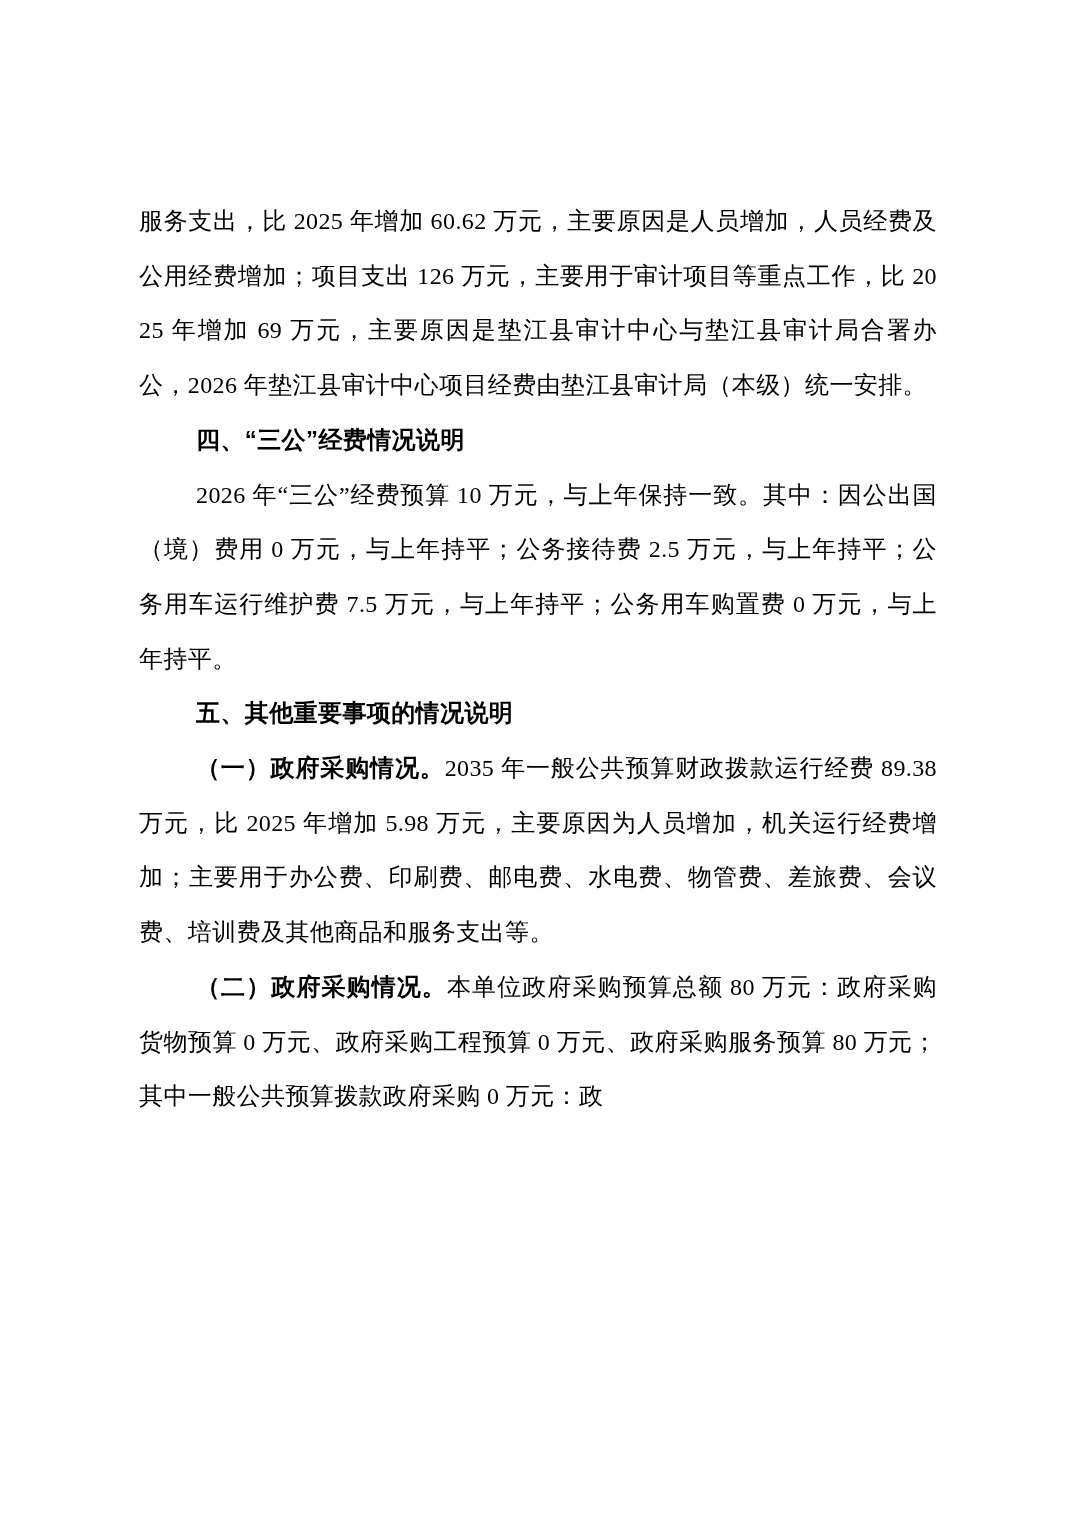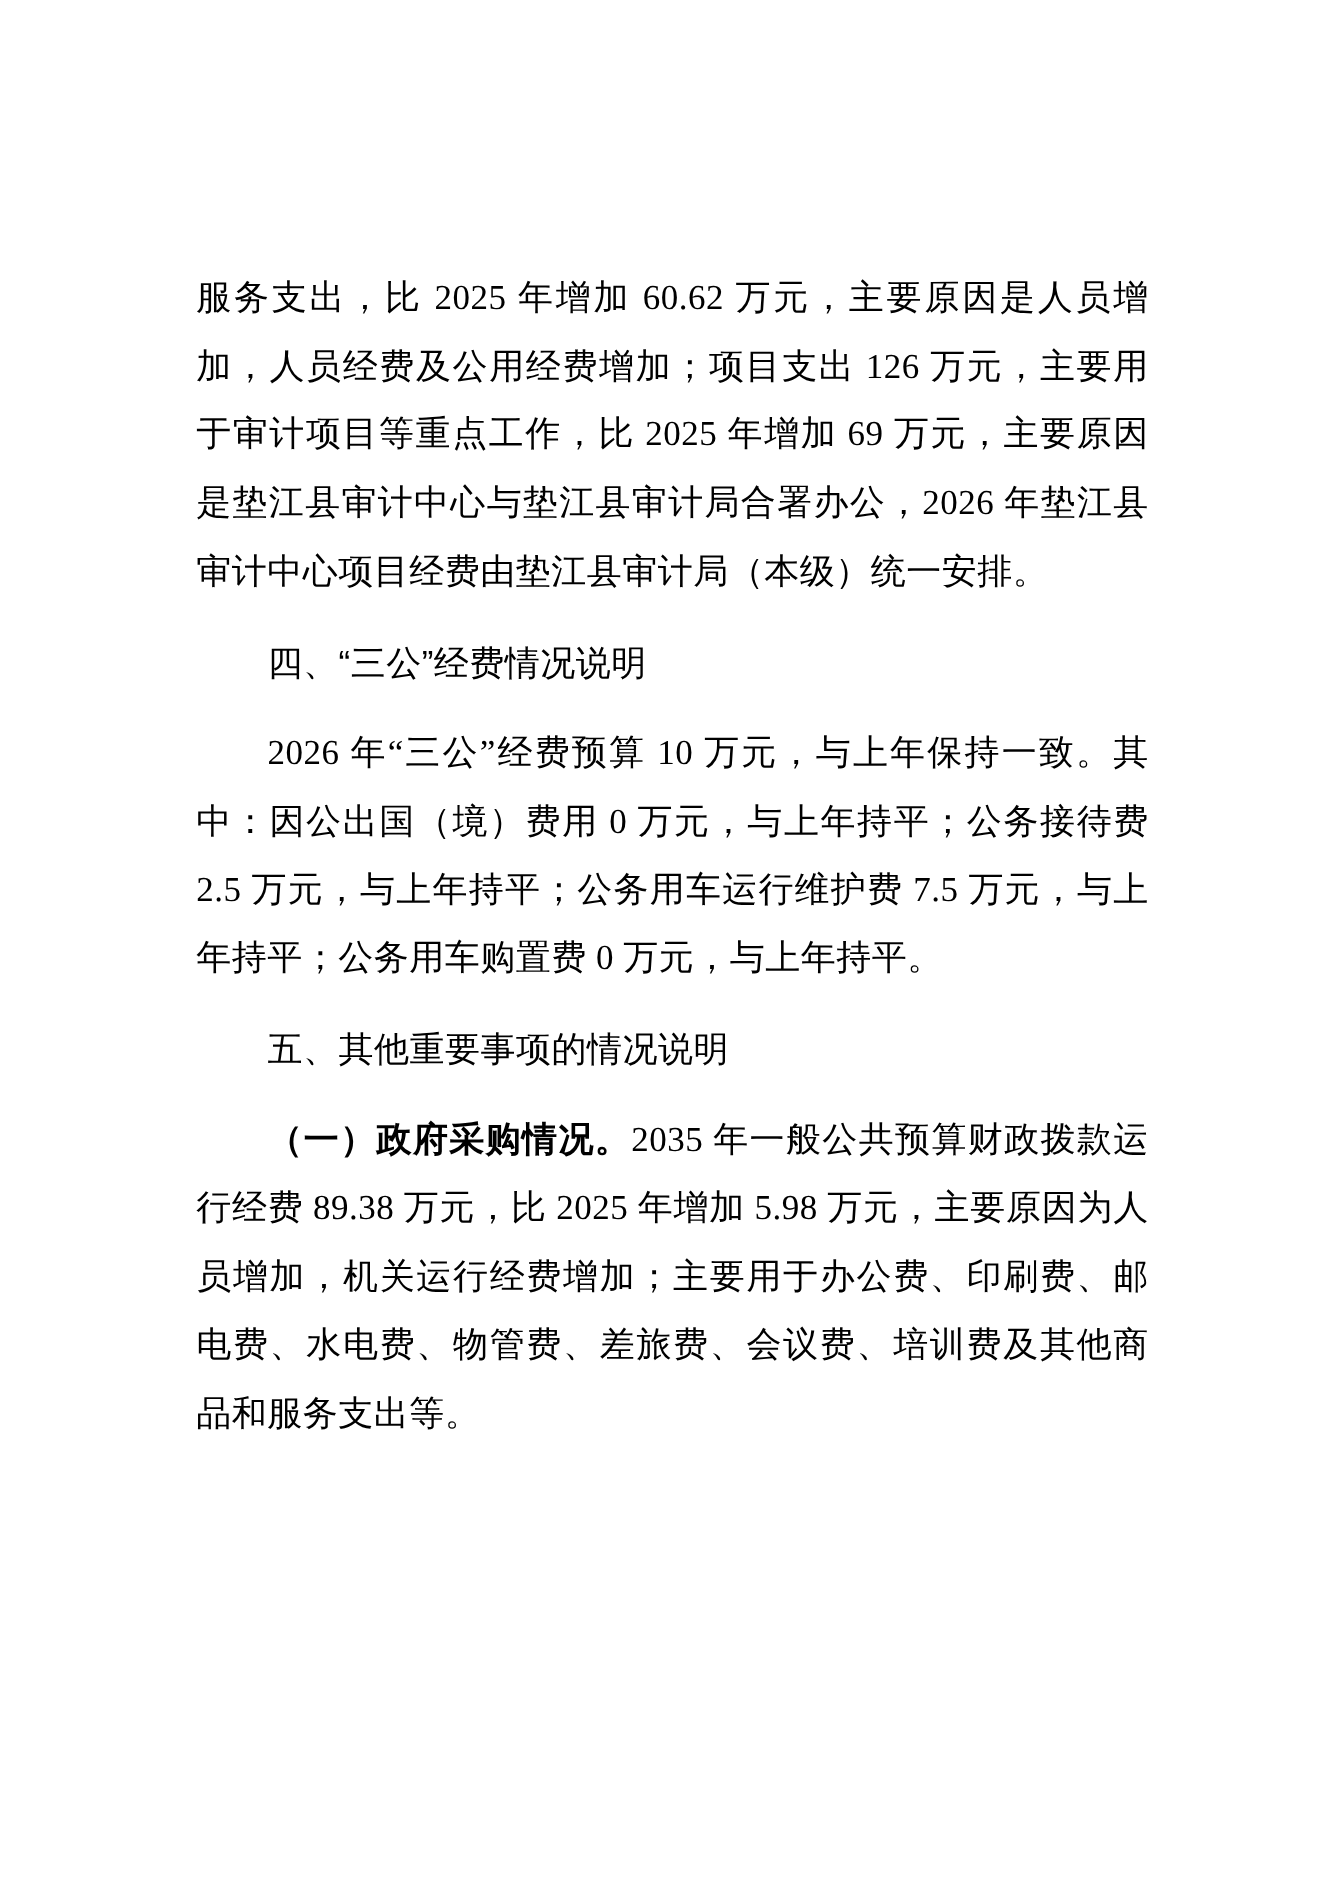--- a/index.html
+++ b/index.html
@@ -22,38 +22,38 @@
     height: 1520px;
     background: #ffffff;
   }
   .content {
     position: absolute;
     left: 139px;
     top: 194px;
     width: 798px;
   }
   .para, .heading {
-    margin: 18px;
+    margin: 0;
     padding: 0;
-    font-size: 28px;
+    font-size: 24px;
     line-height: 54.7px;
     font-weight: normal;
   }
   .para {
     text-align: justify;
     text-justify: inter-ideograph;
     letter-spacing: 0.4px;
     word-break: break-all;
   }
   .indent {
     text-indent: 57px;
   }
   .heading {
     font-family: "Liberation Sans", "DejaVu Sans", sans-serif;
-    font-weight: normal;
+    font-weight: bold;
     text-indent: 57px;
     letter-spacing: 0.4px;
   }
   .lead {
     font-weight: bold;
   }
 </style>
 </head>
 <body>
 
@@ -64,15 +64,16 @@
 
 
     <h2 class="heading">四、“三公”经费情况说明</h2>
 
     <p class="para indent">2026 年“三公”经费预算 10 万元，与上年保持一致。其中：因公出国（境）费用 0 万元，与上年持平；公务接待费 2.5 万元，与上年持平；公务用车运行维护费 7.5 万元，与上年持平；公务用车购置费 0 万元，与上年持平。</p>
 
     <h2 class="heading">五、其他重要事项的情况说明</h2>
 
     <p class="para indent"><span class="lead">（一）政府采购情况。</span><span>2035 年一般公共预算财政拨款运行经费 89.38 万元，比 2025 年增加 5.98 万元，主要原因为人员增加，机关运行经费增加；主要用于办公费、印刷费、邮电费、水电费、物管费、差旅费、会议费、培训费及其他商品和服务支出等。</span></p>
 
+    <p class="para indent"><span class="lead">（二）政府采购情况。</span><span>本单位政府采购预算总额 80 万元：政府采购货物预算 0 万元、政府采购工程预算 0 万元、政府采购服务预算 80 万元；其中一般公共预算拨款政府采购 0 万元：政</span></p>
 
   </div>
 </div>
 
 </body></html>

